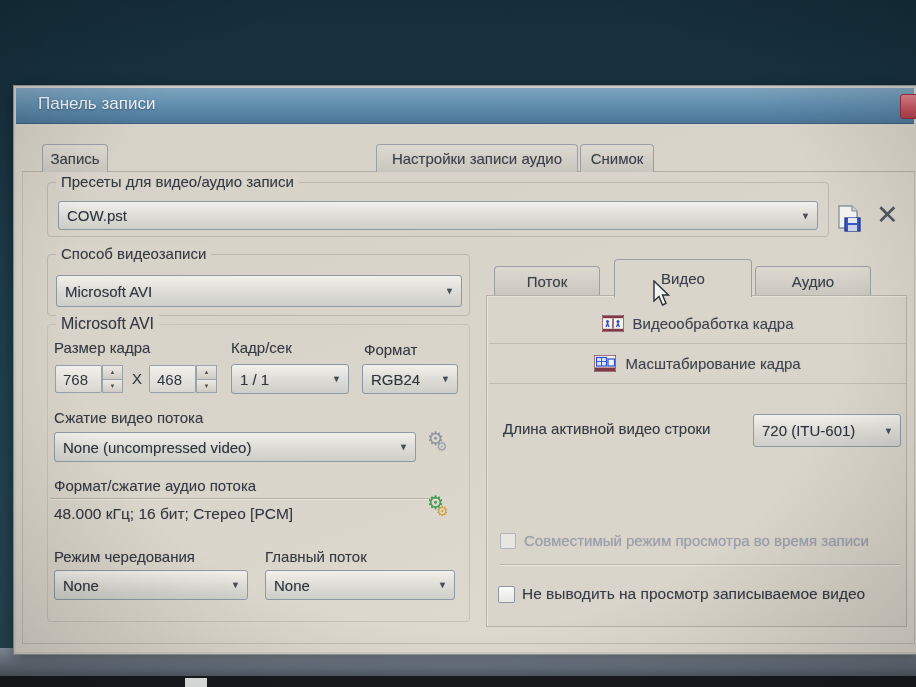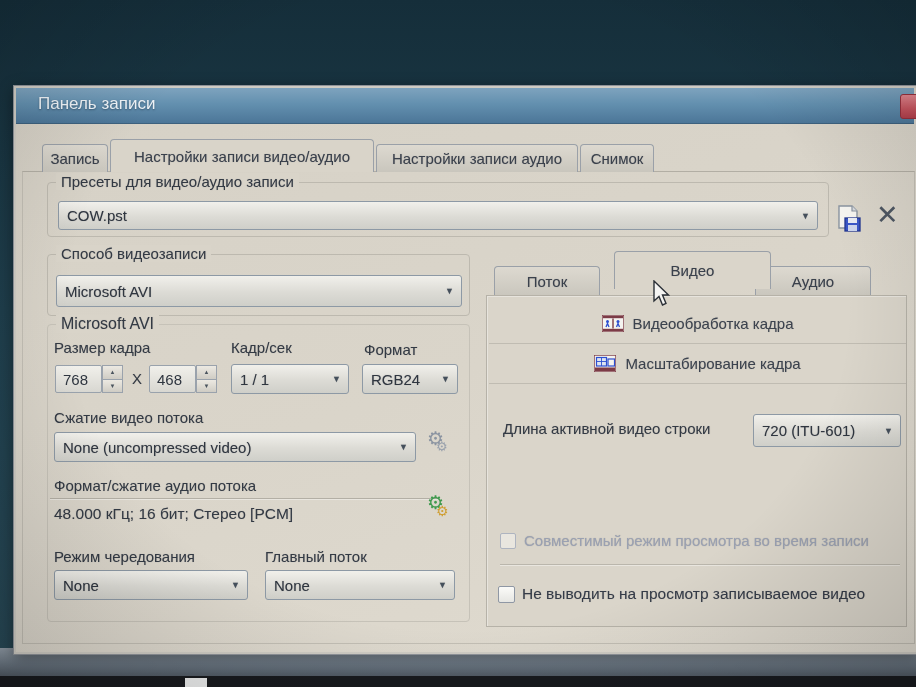--- a/index.html
+++ b/index.html
@@ -93,23 +93,20 @@
     <div class="titlebar">
       <span class="title">Панель записи</span>
     </div>
     <div class="close-btn"></div>
 
     <div class="tabpage"></div>
 
     <div class="tab" style="left:26px;top:56px;width:66px;height:28px;">
       <span>Запись</span>
     </div>
-    <div class="tab active" style="left:94px;top:51px;width:264px;height:33px;">
-      <span>Настройки записи видео/аудио</span>
-    </div>
     <div class="tab" style="left:360px;top:56px;width:202px;height:28px;">
       <span>Настройки записи аудио</span>
     </div>
     <div class="tab" style="left:564px;top:56px;width:74px;height:28px;">
       <span>Снимок</span>
     </div>
 
     <div class="group" style="left:31px;top:94px;width:782px;height:55px;">
       <span class="glabel">Пресеты для видео/аудио записи</span>
       <div class="combo" style="left:10px;top:18px;width:760px;height:29px;">
@@ -194,21 +191,21 @@
       <span class="lbl" style="left:217px;top:223px;">Главный поток</span>
       <div class="combo" style="left:217px;top:245px;width:190px;height:30px;">
         <span>None</span>
         <span class="arrow">▼</span>
       </div>
     </div>
 
     <div class="tab" style="left:478px;top:178px;width:106px;height:30px;">
       <span>Поток</span>
     </div>
-    <div class="tab active" style="left:598px;top:163px;width:157px;height:38px;background:#dad5ca;">
+    <div class="tab active" style="left:598px;top:171px;width:138px;height:38px;background:#dad5ca;">
       <span>Видео</span>
     </div>
     <div class="tab" style="left:739px;top:178px;width:116px;height:30px;">
       <span>Аудио</span>
     </div>
 
     <div class="panel" style="left:470px;top:207px;width:421px;height:332px;background:#dad5ca;">
 
       <div class="flatbtn" style="left:2px;top:8px;width:417px;height:40px;">
         <svg width="22" height="17">

